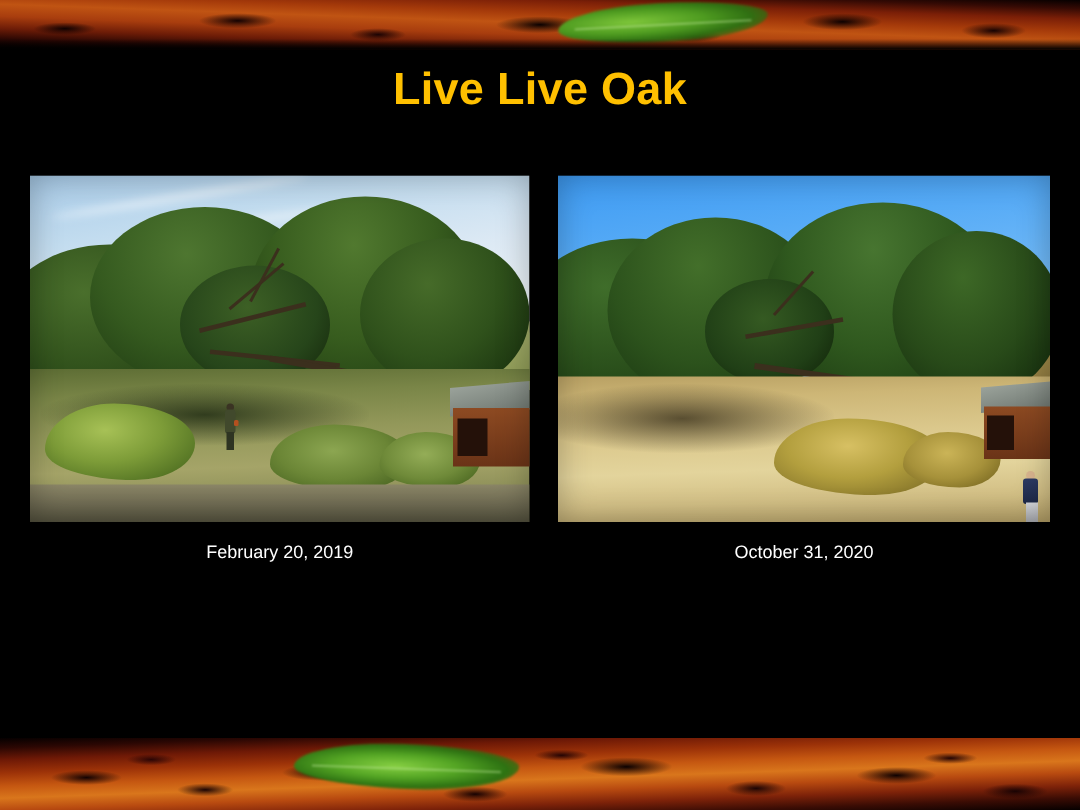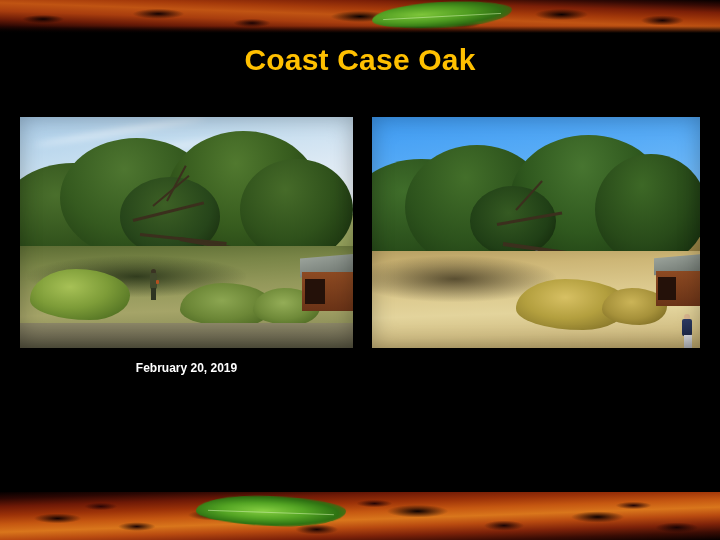--- a/index.html
+++ b/index.html
@@ -168,39 +168,39 @@
      background:linear-gradient(180deg,#2c3a63,#1d2847);}
   .p-r-legs{position:absolute;left:2px;top:21px;width:8px;height:14px;
      background:linear-gradient(180deg,#d6d8dc,#a9abb0);}
 
   .shed-r{position:absolute;right:-2%;top:60%;width:16%;height:22%;}
 
   .vignette{position:absolute;inset:0;pointer-events:none;
      box-shadow:inset 0 0 22px rgba(0,0,0,.28);}
 
   
-  .caption{position:absolute;top:361px;color:#ffffff;font-size:12px;font-weight:bold;
+  .caption{position:absolute;top:361px;color:#ffffff;font-size:12px;font-weight:normal;
      text-align:center;}
   .caption.left{left:20px;width:333px;}
   .caption.right{left:372px;width:328px;}
 </style>
 </head>
 <body>
 
 <div class="slide">
 
   <div class="border-band top">
     <div class="marble top"></div>
     <div class="leaf l-top">
       <div class="leaf-vein"></div>
     </div>
   </div>
   <div class="band-fade t"></div>
 
-  <div class="title">Coast Case Oak</div>
+  <div class="title">Live Live Oak</div>
 
   <div class="photo left">
     <div class="layer sky-l"></div>
     <div class="cirrus" style="left:4%;top:5%;width:52%;height:5px;transform:rotate(-9deg);"></div>
     <div class="cirrus" style="left:20%;top:12%;width:48%;height:4px;transform:rotate(-7deg);"></div>
     <div class="cirrus" style="left:40%;top:20%;width:46%;height:4px;transform:rotate(-6deg);"></div>
     <div class="cirrus" style="left:2%;top:26%;width:34%;height:4px;transform:rotate(-5deg);"></div>
 
     <div class="layer hill-l"></div>
     <div class="layer hill-l2"></div>
@@ -268,20 +268,21 @@
     <div class="person p-r">
       <div class="p-r-head"></div>
       <div class="p-r-body"></div>
       <div class="p-r-legs"></div>
     </div>
 
     <div class="vignette"></div>
   </div>
 
   <div class="caption left">February 20, 2019</div>
+  <div class="caption right">October 31, 2020</div>
 
   <div class="band-fade b"></div>
   <div class="border-band bottom">
     <div class="marble"></div>
     <div class="leaf l-bot">
       <div class="leaf-vein"></div>
     </div>
   </div>
 
 </div>

